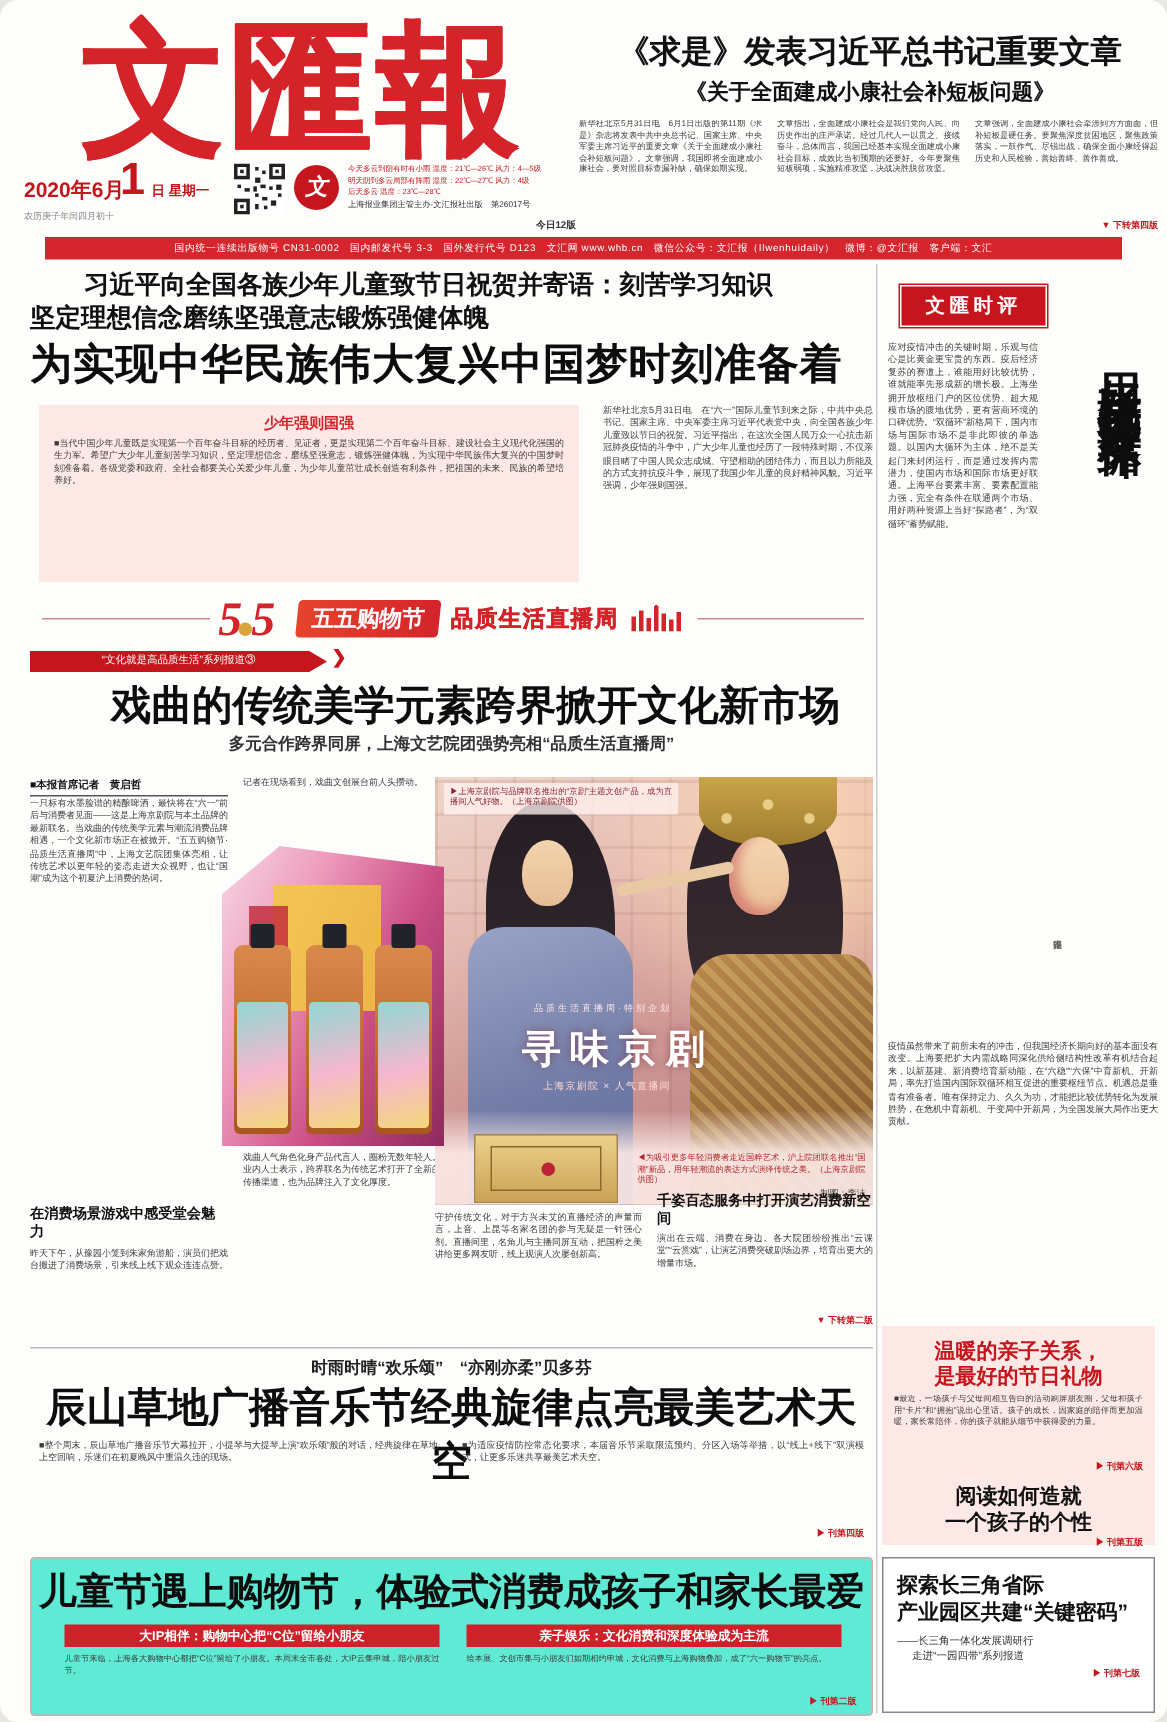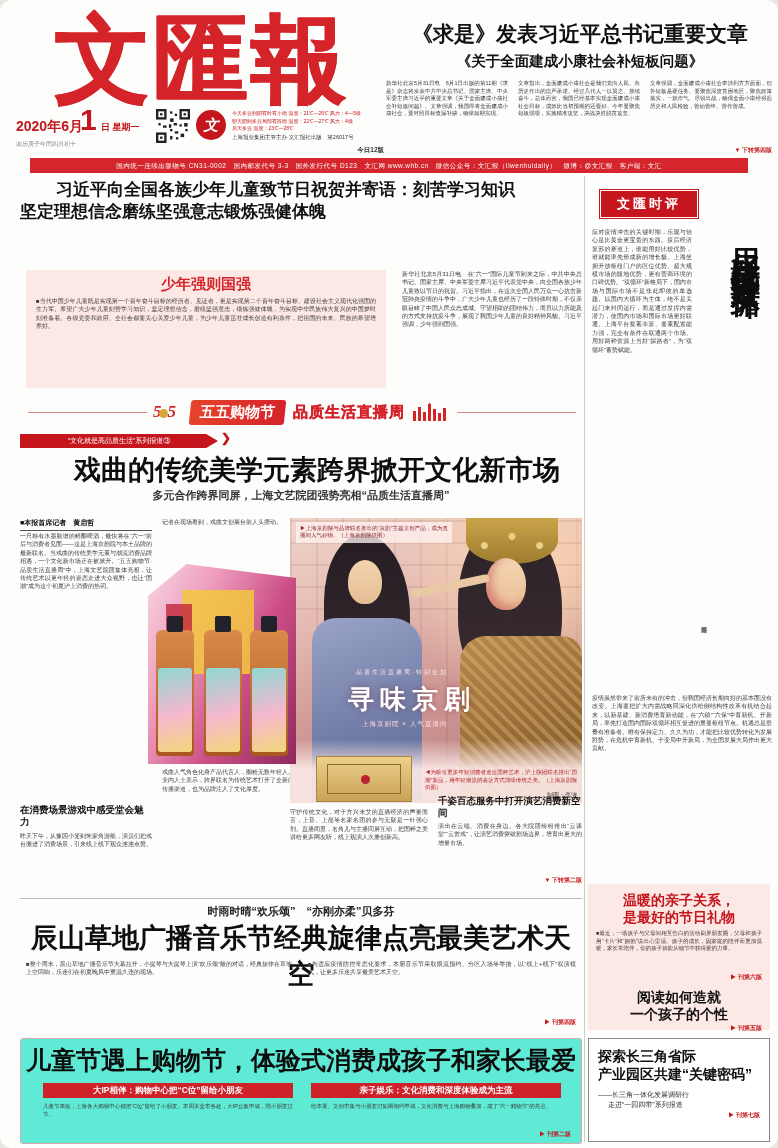--- a/index.html
+++ b/index.html
@@ -36,27 +36,27 @@
 
   .strip{left:30px;top:158px;width:718px;height:15px;background:#d4262c;color:#fff;
          font-size:6.5px;line-height:15px;text-align:center;letter-spacing:.5px;overflow:hidden;}
 
   
   .main{left:20px;top:176px;width:562px;height:966px;}
   .k1{left:0;top:2px;width:562px;font-weight:900;font-size:17px;color:#111;padding-left:36px;box-sizing:border-box;}
   .k2{left:0;top:24px;width:562px;font-weight:900;font-size:17px;color:#111;}
   .h1{left:0;top:48px;width:562px;font-weight:900;font-size:28px;letter-spacing:.5px;color:#0d0d0d;}
   .pinkbox{left:6px;top:94px;width:360px;height:118px;background:#fce9e6;padding:5px 10px;box-sizing:border-box;}
-  .pinkbox .bt{color:#d5232a;font-weight:900;font-size:15px;text-align:center;margin-bottom:3px;}
+  .pinkbox .bt{color:#d5232a;font-weight:900;font-size:10px;text-align:center;margin-bottom:3px;}
   .leadright{left:382px;top:94px;width:180px;height:118px;}
 
   
   .fest{left:8px;top:220px;width:548px;height:32px;display:flex;align-items:center;}
   .fest .line{flex:1;height:0;border-top:1.5px solid #d0888a;}
-  .f55{font-family:"Liberation Serif",serif;font-weight:900;font-size:17px;color:#d5232a;font-style:italic;position:relative;margin:0 6px;}
+  .f55{font-family:"Liberation Serif",serif;font-weight:900;font-size:32px;color:#d5232a;font-style:italic;position:relative;margin:0 6px;}
   .f55 .coin{display:inline-block;width:9px;height:9px;border-radius:50%;background:#d9a43b;vertical-align:-1px;margin-left:-3px;}
   .fbox{background:linear-gradient(90deg,#e6442c,#d5232a);color:#fff;font-weight:900;font-size:15px;
         padding:3px 10px;border-radius:3px;transform:skewX(-6deg);margin:0 8px;}
   .fslogan{color:#d5232a;font-weight:900;font-size:15px;letter-spacing:1px;-webkit-text-stroke:.4px #d5232a;margin-right:6px;}
   .skyline{width:40px;height:18px;margin-right:6px;}
 
   .ribbon{left:0;top:258px;width:198px;height:14px;background:#c4161c;color:#fff;font-size:7px;line-height:14px;
           text-align:center;clip-path:polygon(0 0,94% 0,100% 50%,94% 100%,0 100%);}
   .ribarr{left:201px;top:255px;color:#c4161c;font-size:12px;font-weight:900;}
   .h2{left:16px;top:276px;width:562px;font-weight:900;font-size:27px;text-align:center;color:#0d0d0d;}
@@ -230,20 +230,21 @@
   <div class="abs q-col tiny2 just" style="left:518px">文章指出，全面建成小康社会是我们党向人民、向历史作出的庄严承诺。经过几代人一以贯之、接续奋斗，总体而言，我国已经基本实现全面建成小康社会目标，成效比当初预期的还要好。今年要聚焦短板弱项，实施精准攻坚，决战决胜脱贫攻坚。</div>
   <div class="abs q-col tiny2 just" style="left:650px">文章强调，全面建成小康社会牵涉到方方面面，但补短板是硬任务。要聚焦深度贫困地区，聚焦政策落实，一鼓作气、尽锐出战，确保全面小康经得起历史和人民检验，善始善终、善作善成。</div>
   <div class="abs q-marker marker">▼ 下转第四版</div>
 
   <div class="abs strip">国内统一连续出版物号 CN31-0002　国内邮发代号 3-3　国外发行代号 D123　文汇网 www.whb.cn　微信公众号：文汇报（Ilwenhuidaily）　微博：@文汇报　客户端：文汇</div>
 
   <div class="abs main">
 
     <div class="abs k1">习近平向全国各族少年儿童致节日祝贺并寄语：刻苦学习知识</div>
     <div class="abs k2">坚定理想信念磨练坚强意志锻炼强健体魄</div>
+    <div class="abs h1">为实现中华民族伟大复兴中国梦时刻准备着</div>
     <div class="abs pinkbox">
       <div class="bt">少年强则国强</div>
       <div class="tiny just" style="height:86px">■当代中国少年儿童既是实现第一个百年奋斗目标的经历者、见证者，更是实现第二个百年奋斗目标、建设社会主义现代化强国的生力军。希望广大少年儿童刻苦学习知识，坚定理想信念，磨练坚强意志，锻炼强健体魄，为实现中华民族伟大复兴的中国梦时刻准备着。各级党委和政府、全社会都要关心关爱少年儿童，为少年儿童茁壮成长创造有利条件，把祖国的未来、民族的希望培养好。</div>
     </div>
     <div class="abs leadright tiny just">新华社北京5月31日电　在“六一”国际儿童节到来之际，中共中央总书记、国家主席、中央军委主席习近平代表党中央，向全国各族少年儿童致以节日的祝贺。习近平指出，在这次全国人民万众一心抗击新冠肺炎疫情的斗争中，广大少年儿童也经历了一段特殊时期，不仅亲眼目睹了中国人民众志成城、守望相助的团结伟力，而且以力所能及的方式支持抗疫斗争，展现了我国少年儿童的良好精神风貌。习近平强调，少年强则国强。</div>
 
     <div class="abs fest">
       <div class="line"></div>
       <div class="f55"><span>5</span><span class="coin"></span><span>5</span></div>
       <div class="fbox">五五购物节</div>

